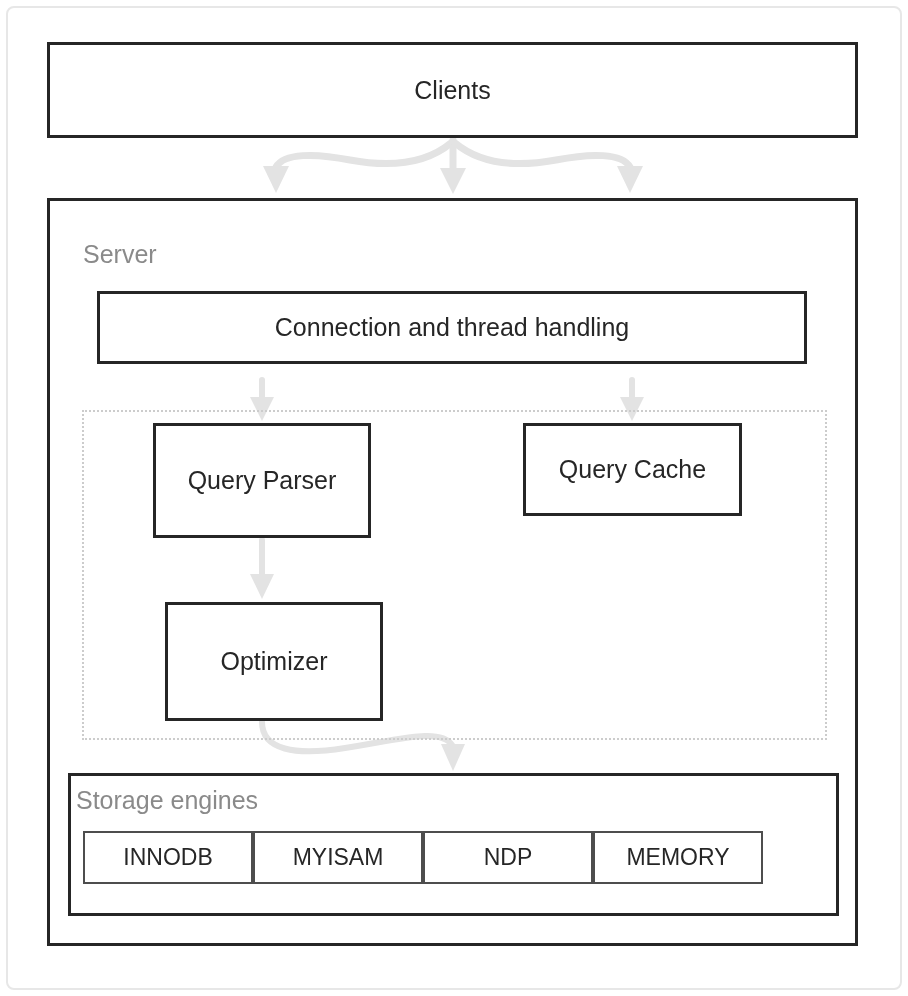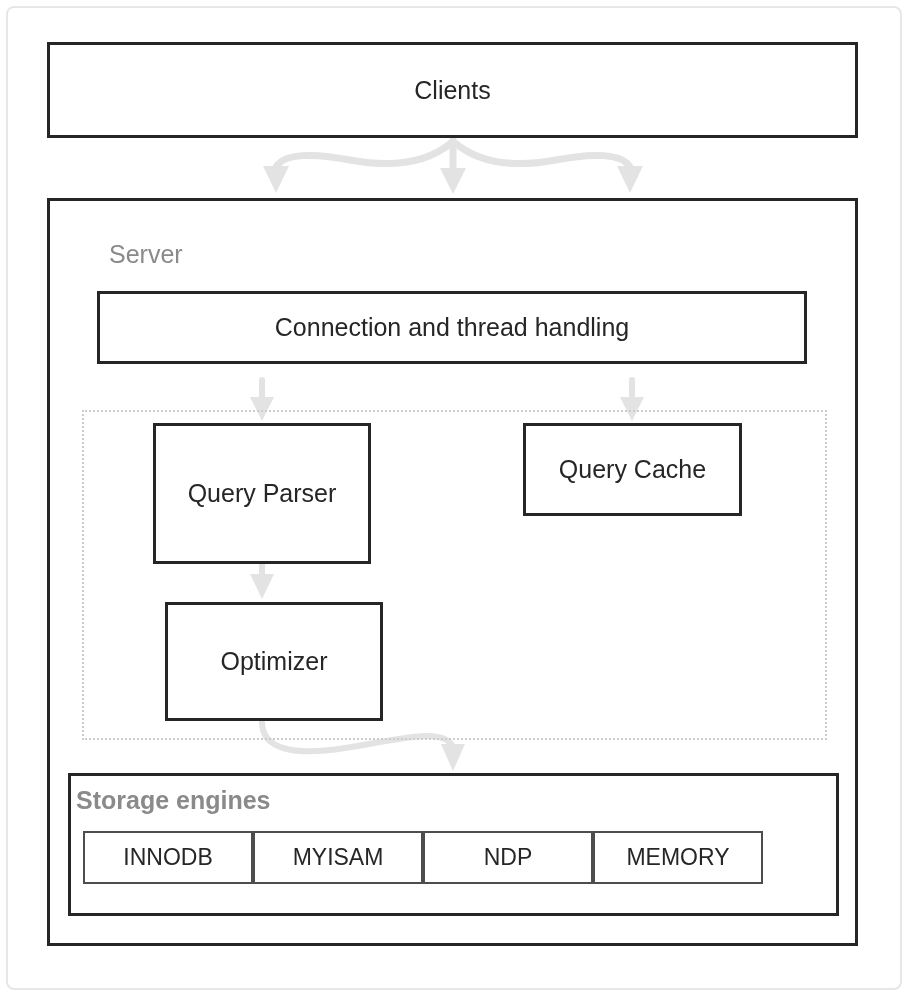--- a/index.html
+++ b/index.html
@@ -31,38 +31,38 @@
     font-size: 25px;
   }
   .group-label {
     position: absolute;
     color: #8a8a8a;
     font-size: 25px;
     line-height: 1.2;
   }
   #clients-box   { left: 47px;  top: 42px;  width: 811px; height: 96px; }
   #server-box    { left: 47px;  top: 198px; width: 811px; height: 748px; background: transparent; }
-  #server-label  { left: 83px;  top: 239px; margin-left: 26px; }
+  #server-label  { left: 83px;  top: 239px; }
   #connection-box{ left: 97px;  top: 291px; width: 710px; height: 73px; }
   #dotted-region {
     position: absolute;
     left: 82px; top: 410px; width: 745px; height: 330px;
     border: 2px dotted #cccccc;
     background: transparent;
   }
-  #query-parser-box { left: 153px; top: 423px; width: 218px; height: 141px; }
+  #query-parser-box { left: 153px; top: 423px; width: 218px; height: 115px; }
   #query-cache-box  { left: 523px; top: 423px; width: 219px; height: 93px; }
   #optimizer-box    { left: 153px; top: 602px; width: 218px; height: 119px; margin-left: 12px; }
   #storage-box {
     position: absolute;
     left: 68px; top: 773px; width: 771px; height: 143px;
     border: 3px solid #262626;
     background: #ffffff;
   }
-  #storage-label { left: 76px; top: 785px; font-weight: bold; }
+  #storage-label { left: 76px; top: 785px; }
   #engines-row {
     position: absolute;
     left: 83px; top: 831px; width: 742px; height: 53px;
     display: flex;
     justify-content: flex-start;
   }
   .engine-box {
     position: relative;
     width: 170px; height: 53px;
     border: 2px solid #4d4d4d;

